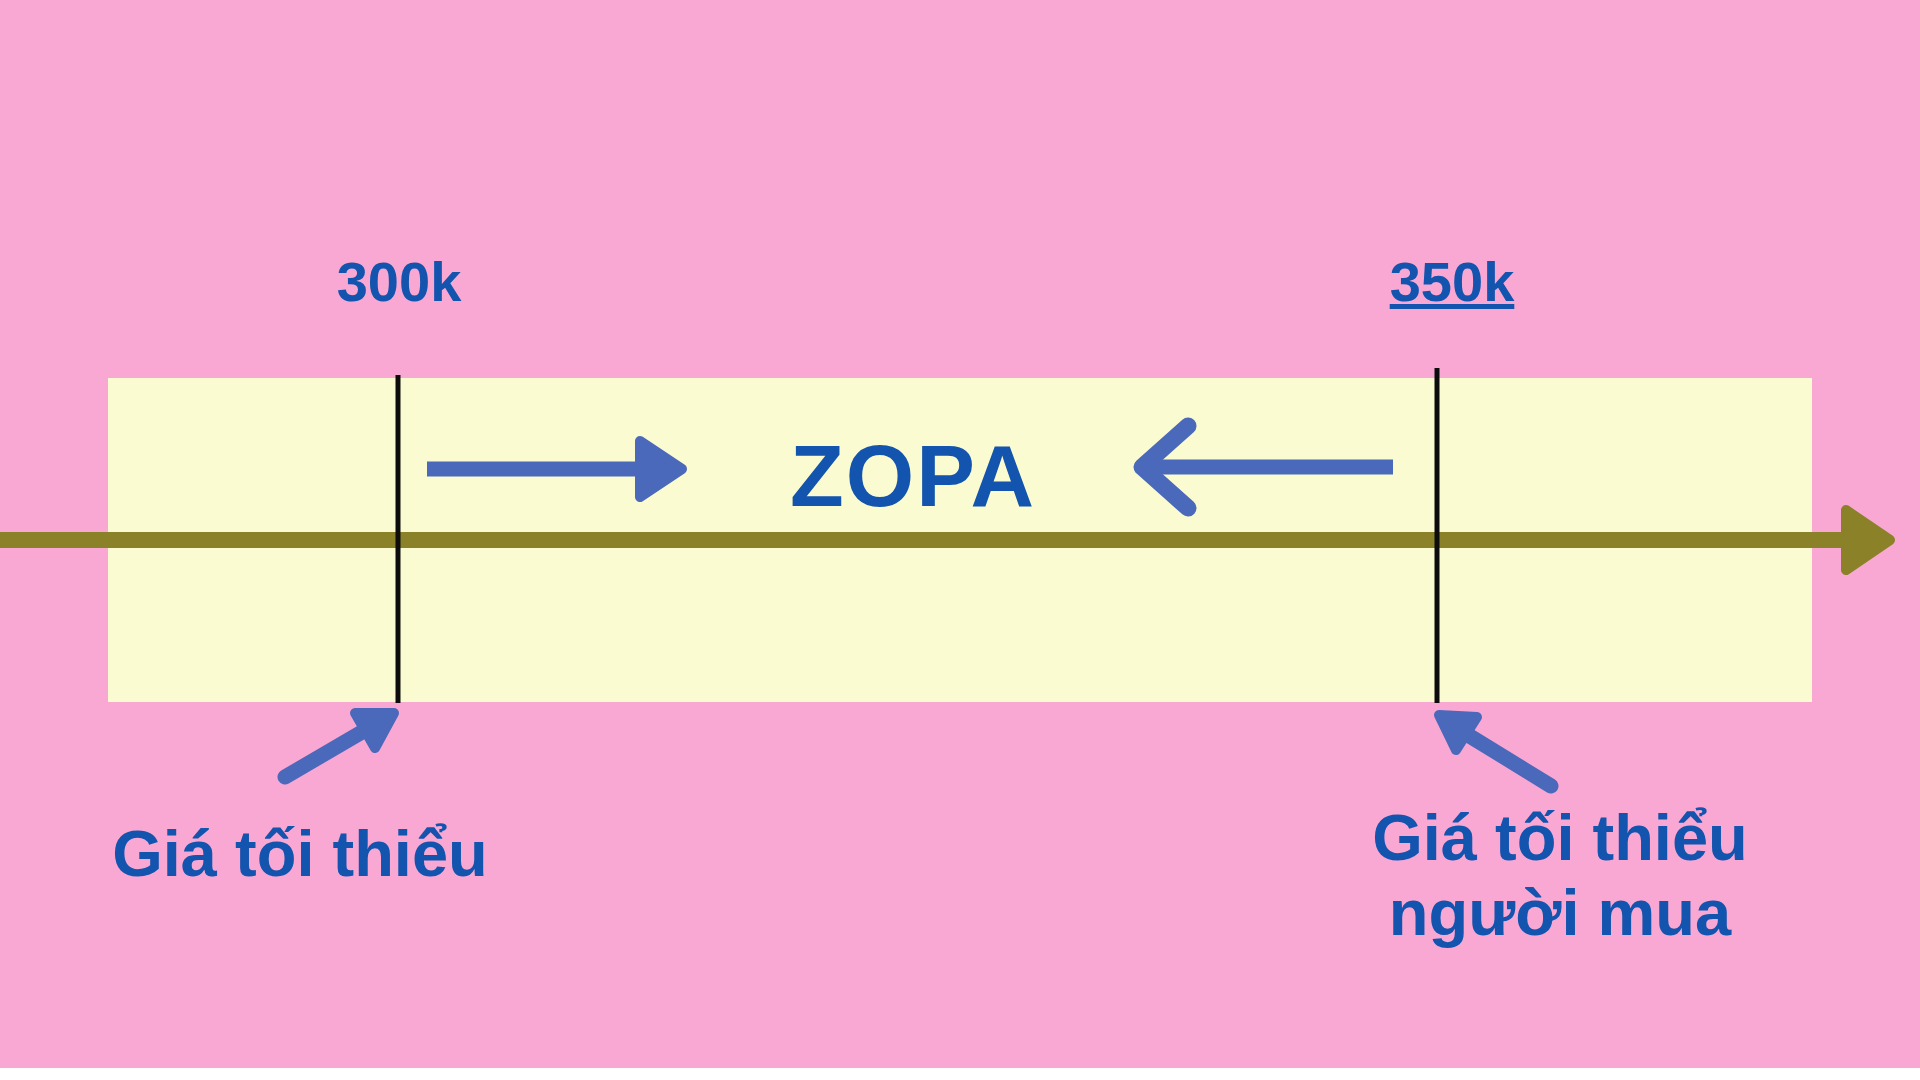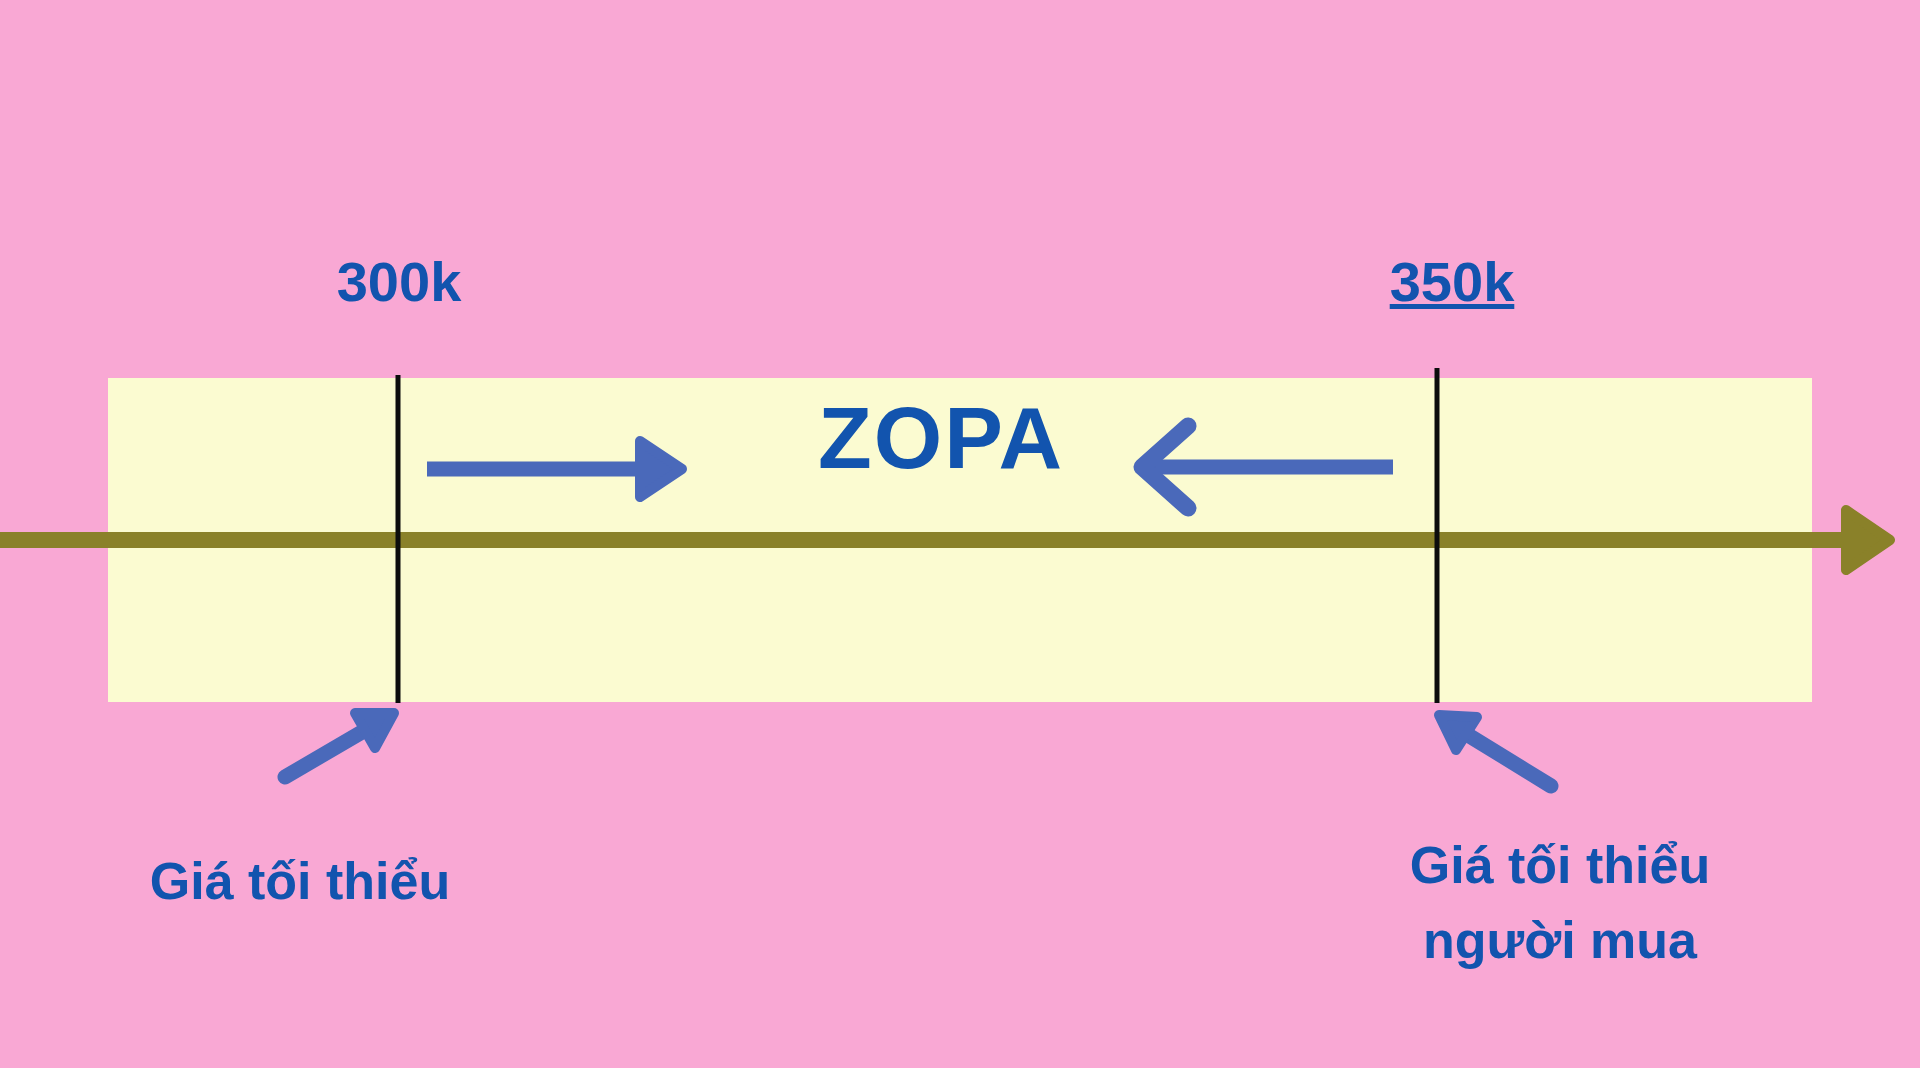--- a/index.html
+++ b/index.html
@@ -49,23 +49,22 @@
     font-size: 56px;
     line-height: 1;
   }
   .zopa-label {
     font-size: 88px;
     line-height: 1;
     letter-spacing: 2px;
     transform: translate(-50%, -50%);
   }
   .caption {
-    font-size: 52px;
+    font-size: 65px;
     line-height: 75px;
-    margin-top: 28px;
   }
 </style>
 </head>
 <body>
 
 <div class="canvas">
 
   <div class="band"></div>
 
   <svg class="layer" viewBox="0 0 1920 1080" aria-hidden="true">
@@ -97,21 +96,21 @@
     <g>
       <line class="blue-stroke" x1="1551" y1="786" x2="1468" y2="735" stroke-width="15" stroke-linecap="round"></line>
       <path class="blue-shape" d="M1439,715 L1477,717 L1456,750 Z" stroke-width="10" stroke-linejoin="round"></path>
     </g>
   </svg>
 
   <div class="txt price-label" style="left:399px; top:254px;">300k</div>
 
   <div class="txt price-label" style="left:1452px; top:254px;text-decoration:underline;">350k</div>
 
-  <div class="txt zopa-label" style="left:913px; top:438px;margin-left:28px;">ZOPA</div>
+  <div class="txt zopa-label" style="left:913px; top:476px;">ZOPA</div>
 
   <div class="txt caption" style="left:300px; top:816px;">
     <div>Giá tối thiểu</div>
   </div>
 
   <div class="txt caption" style="left:1560px; top:800px;">
     <div>Giá tối thiểu</div>
     <div>người mua</div>
   </div>
 

